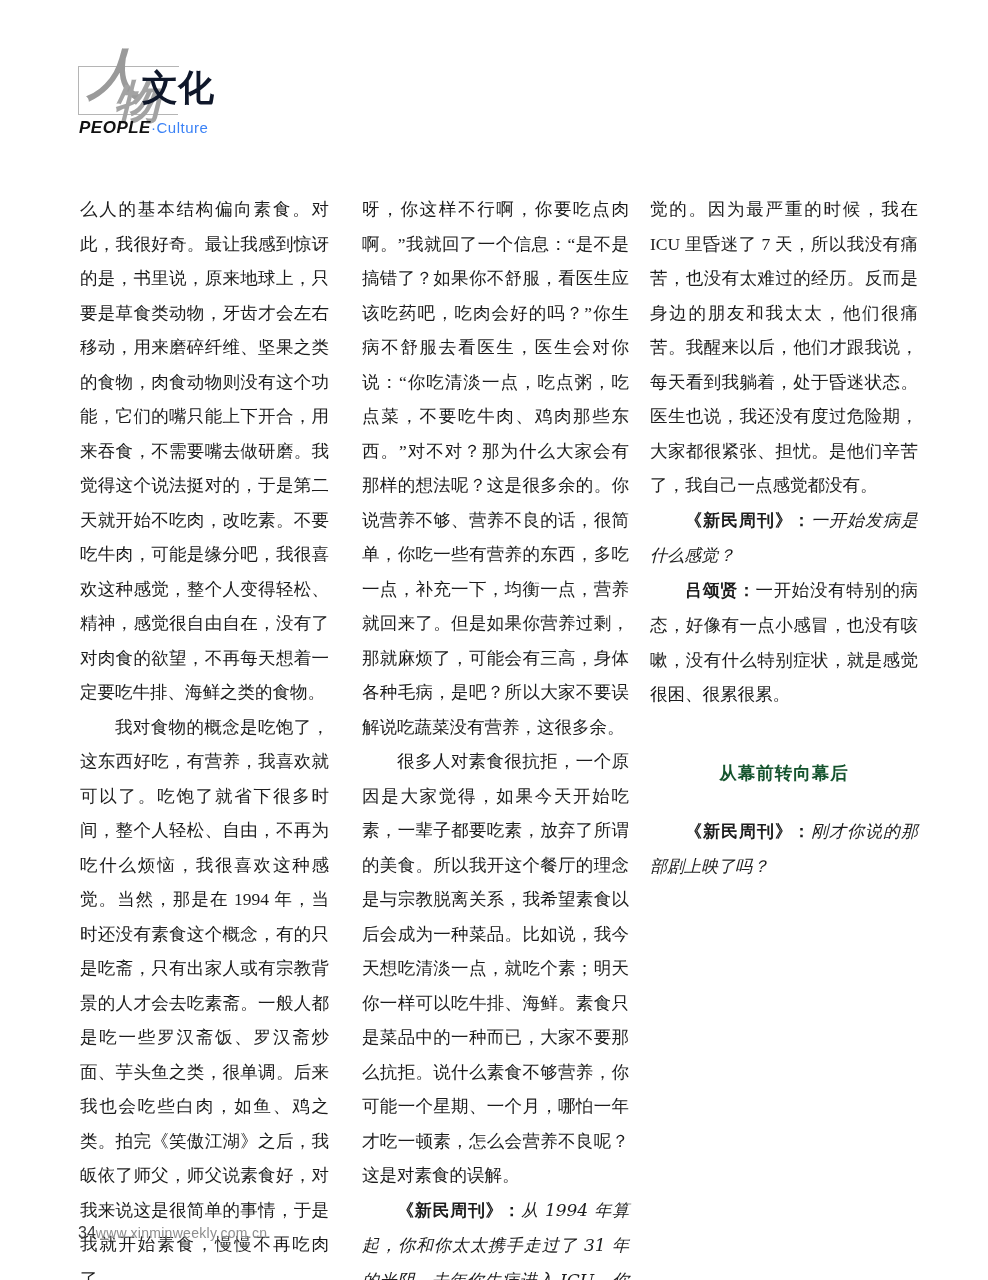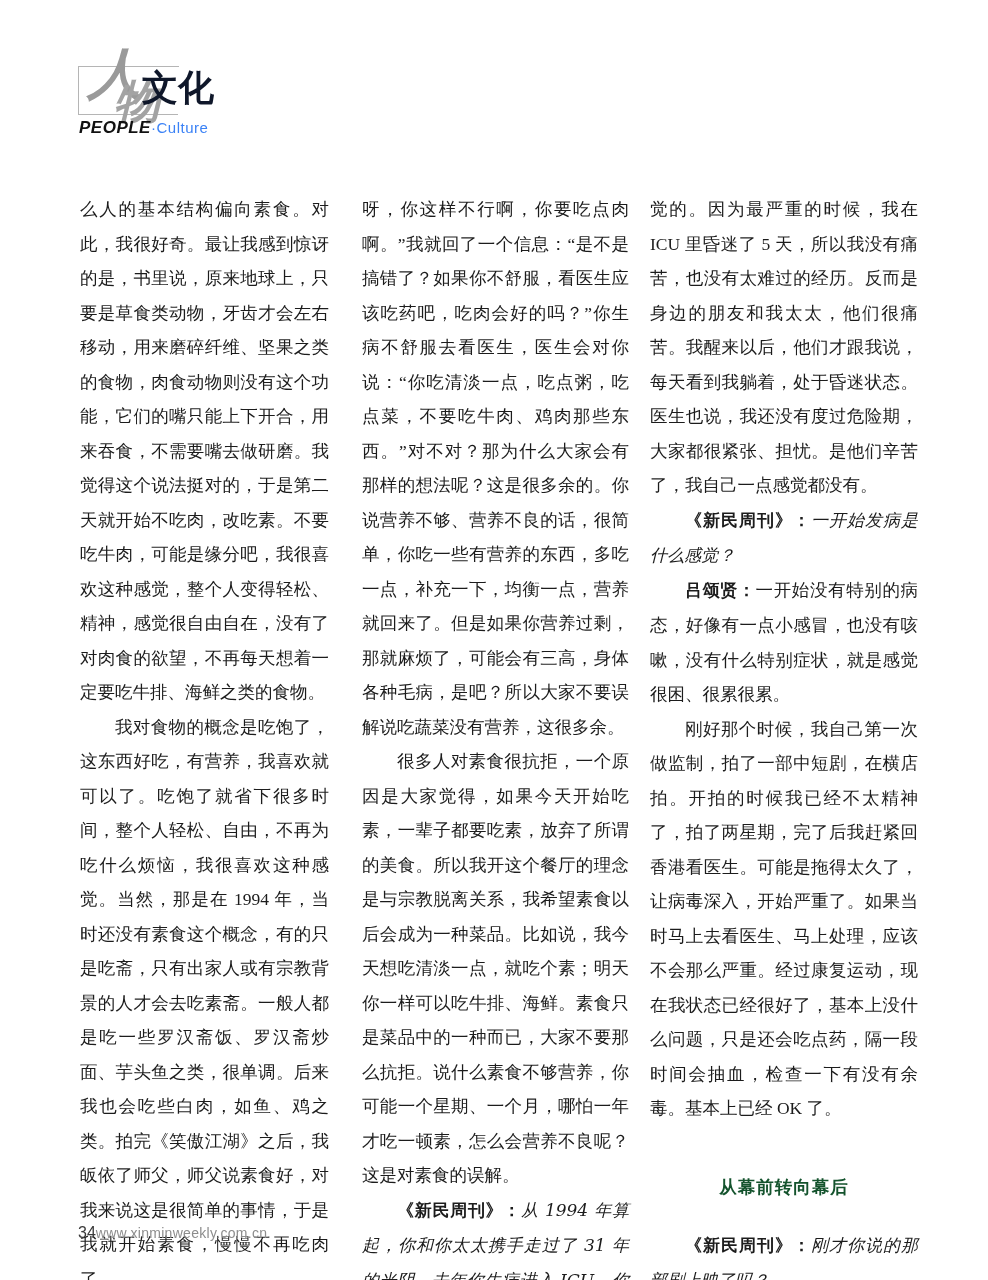--- a/index.html
+++ b/index.html
@@ -83,24 +83,23 @@
   </section>
 
   <section class="col col-2">
     <p class="noindent">呀，你这样不行啊，你要吃点肉啊。”我就回了一个信息：“是不是搞错了？如果你不舒服，看医生应该吃药吧，吃肉会好的吗？”你生病不舒服去看医生，医生会对你说：“你吃清淡一点，吃点粥，吃点菜，不要吃牛肉、鸡肉那些东西。”对不对？那为什么大家会有那样的想法呢？这是很多余的。你说营养不够、营养不良的话，很简单，你吃一些有营养的东西，多吃一点，补充一下，均衡一点，营养就回来了。但是如果你营养过剩，那就麻烦了，可能会有三高，身体各种毛病，是吧？所以大家不要误解说吃蔬菜没有营养，这很多余。</p>
     <p>很多人对素食很抗拒，一个原因是大家觉得，如果今天开始吃素，一辈子都要吃素，放弃了所谓的美食。所以我开这个餐厅的理念是与宗教脱离关系，我希望素食以后会成为一种菜品。比如说，我今天想吃清淡一点，就吃个素；明天你一样可以吃牛排、海鲜。素食只是菜品中的一种而已，大家不要那么抗拒。说什么素食不够营养，你可能一个星期、一个月，哪怕一年才吃一顿素，怎么会营养不良呢？这是对素食的误解。</p>
     <p><span class="speaker">《新民周刊》：</span><span class="qtext">从 1994 年算起，你和你太太携手走过了 31 年的光阴。去年你生病进入 ICU，你太太是不是你现在非常重要的人生支撑？</span></p>
 
   </section>
 
   <section class="col col-3">
-    <p class="noindent">觉的。因为最严重的时候，我在 ICU 里昏迷了 5 天，所以我没有痛苦，也没有太难过的经历。反而是身边的朋友和我太太，他们很痛苦。我醒来以后，他们才跟我说，每天看到我躺着，处于昏迷状态。医生也说，我还没有度过危险期，大家都很紧张、担忧。是他们辛苦了，我自己一点感觉都没有。</p>
+    <p class="noindent">觉的。因为最严重的时候，我在 ICU 里昏迷了 7 天，所以我没有痛苦，也没有太难过的经历。反而是身边的朋友和我太太，他们很痛苦。我醒来以后，他们才跟我说，每天看到我躺着，处于昏迷状态。医生也说，我还没有度过危险期，大家都很紧张、担忧。是他们辛苦了，我自己一点感觉都没有。</p>
     <p><span class="speaker">《新民周刊》：</span><span class="qtext">一开始发病是什么感觉？</span></p>
     <p><span class="speaker">吕颂贤：</span><span>一开始没有特别的病态，好像有一点小感冒，也没有咳嗽，没有什么特别症状，就是感觉很困、很累很累。</span></p>
-    <p>刚好那个时候，我自己第一次做监制，拍了一部中短剧，在横店拍。开拍的时候我已经不太精神了，拍了两星期，完了后我赶紧回香港看医生。可能是拖得太久了，让病毒深入，开始严重了。如果当时马上去看医生、马上处理，应该不会那么严重。经过康复运动，现在我状态已经很好了，基本上没什么问题，只是还会吃点药，隔一段时间会抽血，检查一下有没有余毒。基本上已经 OK 了。</p>
     <p class="section-heading">从幕前转向幕后</p>
     <p><span class="speaker">《新民周刊》：</span><span class="qtext">刚才你说的那部剧上映了吗？</span></p>
 
   </section>
 
   <footer class="footer">
     <span class="page-number">34</span>
     <span class="website">www.xinminweekly.com.cn</span>
   </footer>
 

